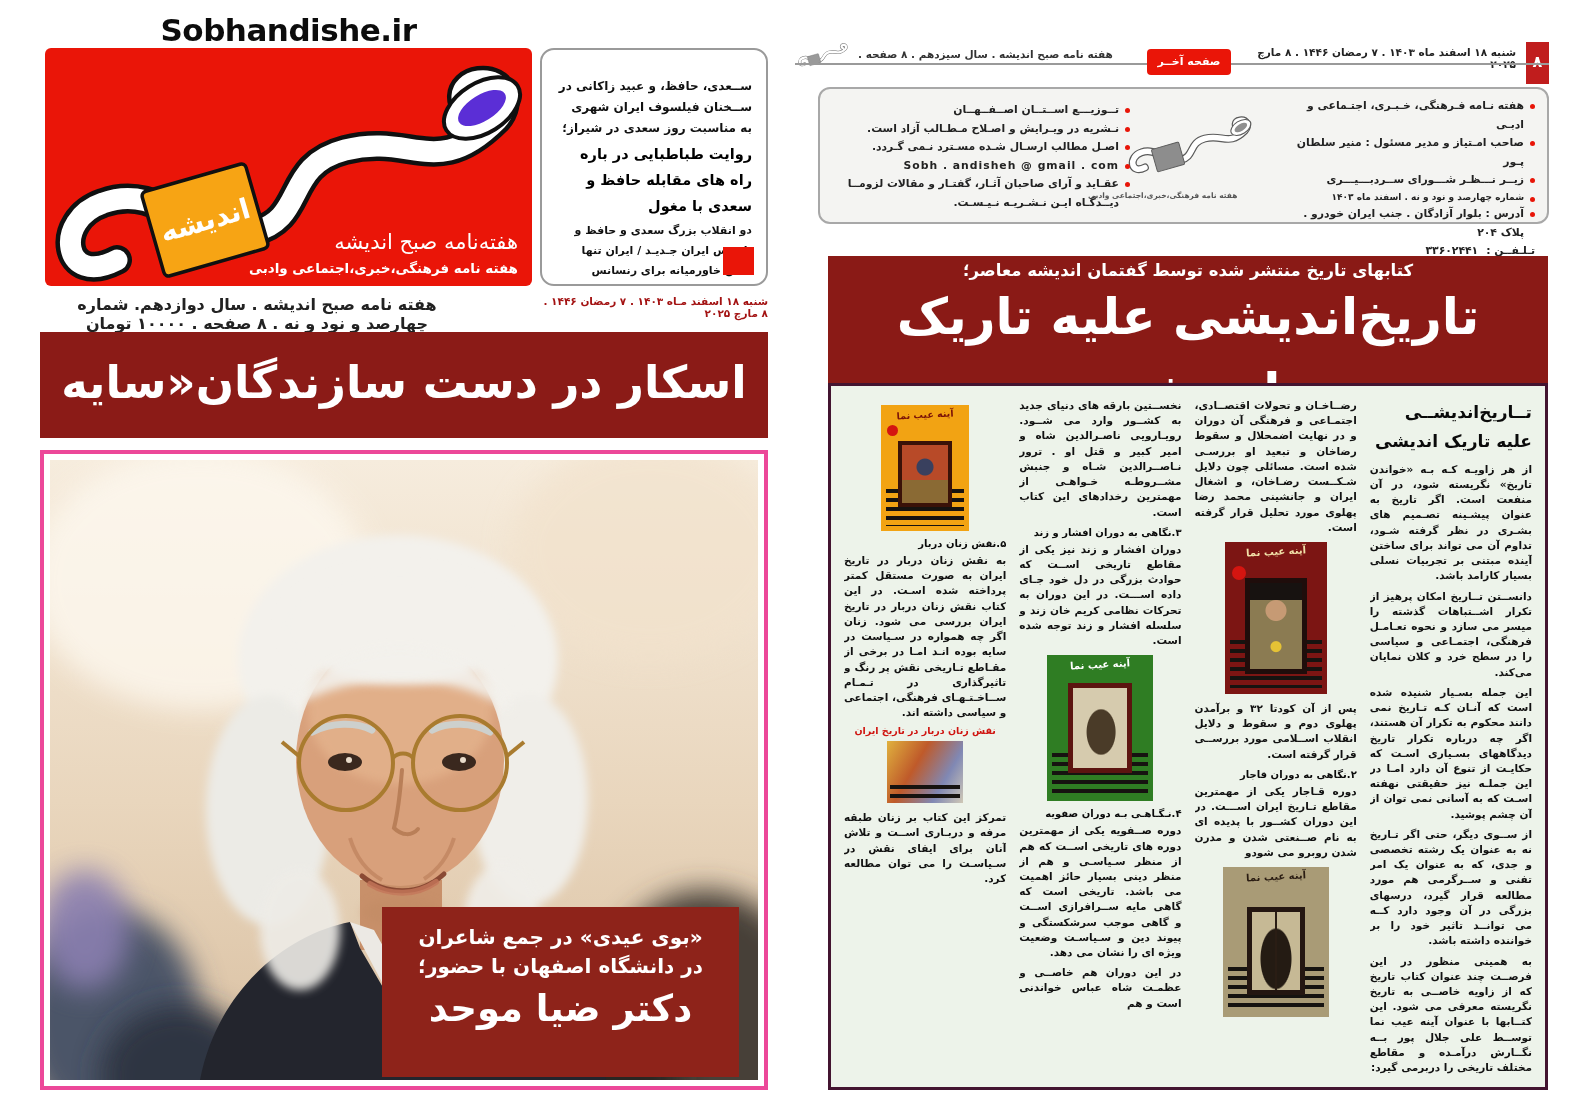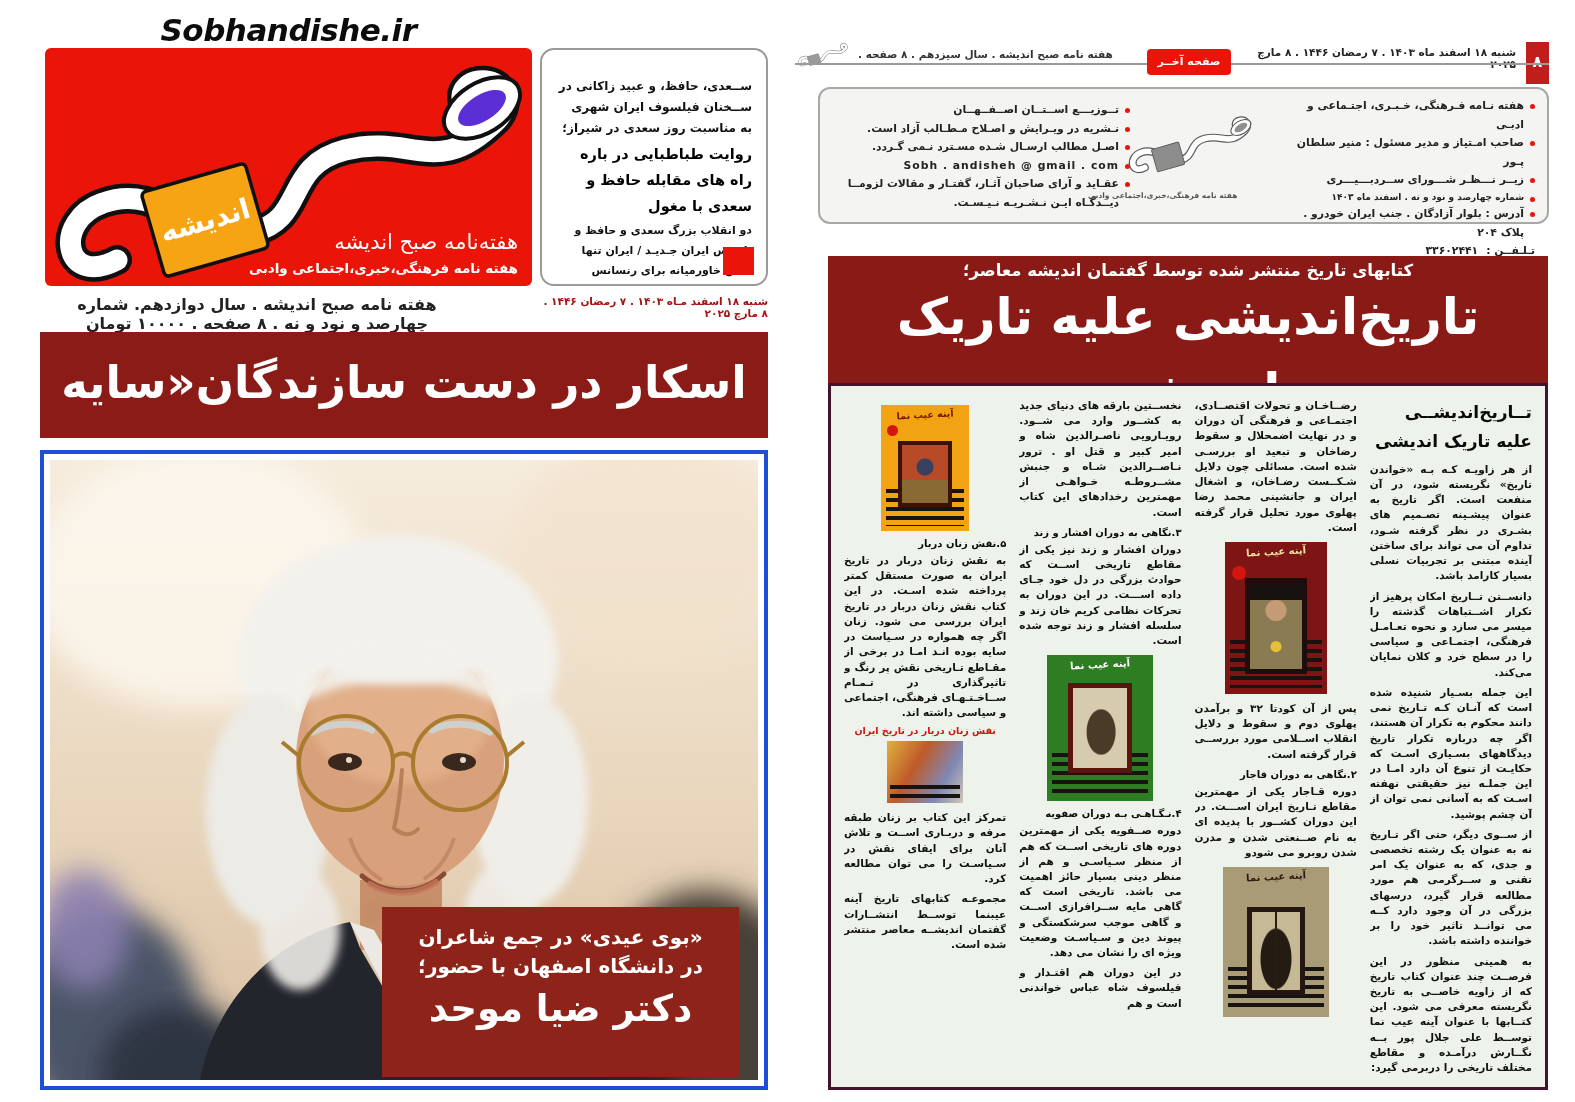--- a/index.html
+++ b/index.html
@@ -1,21 +1,21 @@
 <!DOCTYPE html>
 <html lang="fa"><head>
 <meta charset="utf-8">
 <style>
   * { margin:0; padding:0; box-sizing:border-box; }
   body { width:1575px; height:1102px; background:#fff; font-family:"DejaVu Sans", sans-serif; color:#1a1a1a; overflow:hidden; }
   .canvas { position:relative; width:1575px; height:1102px; background:#fff; }
 
   
   .site-title { position:absolute; top:12px; left:45px; width:487px; text-align:center;
-    font-size:31px; font-weight:800; letter-spacing:-0.5px; color:#0c0c0c;font-style:italic; }
+    font-size:31px; font-weight:800; letter-spacing:-0.5px; color:#0c0c0c; }
   .logo-box { position:absolute; top:48px; left:45px; width:487px; height:238px;
     background:#ea1508; border-radius:6px; overflow:hidden; }
   .logo-box svg { position:absolute; inset:0; width:100%; height:100%; }
   .mast-lines { position:absolute; right:14px; bottom:8px; text-align:right; direction:rtl; color:#fff; }
   .mast-lines .m1 { font-size:21px; font-weight:400; line-height:1.4; }
   .mast-lines .m2 { font-size:13.5px; font-weight:700; line-height:1.5; }
 
   .teaser { position:absolute; top:48px; left:540px; width:228px; height:238px; background:#fff;
     border:2px solid #9a9a9a; border-radius:14px; padding:26px 14px 2px; direction:rtl; text-align:right; }
   .teaser .kicker { font-size:12px; font-weight:700; line-height:1.75; color:#111; }
@@ -25,21 +25,21 @@
 
   .footer-line { position:absolute; top:295px; left:47px; width:420px; direction:rtl; text-align:center;
     font-size:16px; font-weight:700; color:#222; }
   .date-line-left { position:absolute; top:295px; left:540px; width:228px; direction:rtl; text-align:right;
     font-size:10.5px; font-weight:700; color:#a31212; }
 
   .band { position:absolute; top:332px; left:40px; width:728px; height:106px; background:#8b1b17;
     color:#fff; direction:rtl; text-align:center; font-size:45px; font-weight:900; line-height:102px; }
 
   .photo-frame { position:absolute; top:450px; left:40px; width:728px; height:640px;
-    border:4px solid #1d4ed8; background:#fff; padding:6px; }
+    border:4px solid #ec4899; background:#fff; padding:6px; }
   .photo-frame svg.photo { display:block; width:100%; height:100%; }
   .caption-box { position:absolute; right:25px; bottom:9px; width:357px; height:170px; background:#8e231a;
     color:#fff; direction:rtl; text-align:center; padding-top:16px; }
   .caption-box .c1, .caption-box .c2 { font-size:20px; font-weight:700; line-height:1.45; }
   .caption-box .cname { font-size:37px; font-weight:900; margin-top:6px; }
 
   
   .hdr-issue-logo { position:absolute; top:36px; left:797px; width:52px; height:36px; }
   .hdr-issue-text { position:absolute; top:48px; left:858px; width:260px; direction:rtl; text-align:left;
     font-size:10.5px; font-weight:700; color:#333; }
@@ -350,34 +350,33 @@
       <p>نخســتین بارقه های دنیای جدید به کشــور وارد می شــود. رویـارویی ناصـرالدین شاه و امیر کبیر و قتل او . ترور نـاصــرالدین شـاه و جنبش مشــروطـه خـواهـی از مهمترین رخدادهای این کتاب است.</p>
       <div class="sec-head">۳.نگاهی به دوران افشار و زند</div>
       <p>دوران افشار و زند نیز یکی از مقاطع تاریخی اســت که حوادث بزرگی در دل خود جـای داده اســـت. در این دوران به تحرکات نظامی کریم خان زند و سلسله افشار و زند توجه شده است.</p>
       <div class="book book-green">
         <div class="bstripes"></div>
         <div class="bframe"></div>
         <div class="btitle">آینه عیب نما</div>
       </div>
       <div class="sec-head">۴.نـگـاهـی بـه دوران صفویه</div>
       <p>دوره صــفویه یکی از مهمترین دوره های تاریخی اســت که هم از منظر سـیاسـی و هم از منظر دینی بسیار حائز اهمیت می باشد. تاریخی است که گاهی مایه ســرافرازی اســت و گاهی موجب سرشکستگی و پیوند دین و سـیاسـت وضعیت ویژه ای را نشان می دهد.</p>
-      <p>در این دوران هم اقتـدار و فیلسوف شاه عباس خواندنی است و هم</p>
+      <p>در این دوران هم خاصــی و عظمـت شاه عباس خواندنی است و هم</p>
     </div>
 
     <div class="col">
       <div class="book book-orange">
         <div class="bstripes"></div>
         <div class="bframe"></div>
         <div class="bdot"></div>
         <div class="btitle">آینه عیب نما</div>
       </div>
       <div class="sec-head">۵.نقش زنان دربار</div>
       <p>به نقش زنان دربار در تاریخ ایران به صورت مستقل کمتر پرداخته شده اسـت. در این کتاب نقش زنان دربار در تاریخ ایران بررسی می شود. زنان اگر چه همواره در سـیاست در سایه بوده انـد امـا در برخی از مقـاطع تـاریخی نقش پر رنگ و تاثیرگذاری در تـمـام ســاخـتـهـای فرهنگی، اجتماعی و سیاسی داشته اند.</p>
       <div class="women-title">نقش زنان دربار در تاریخ ایران</div>
       <div class="book book-women">
         <div class="bstripes"></div>
       </div>
       <p>تمرکز این کتاب بر زنان طبقه مرفه و دربـاری اســت و تلاش آنان برای ایفای نقش در سـیاسـت را می توان مطالعه کرد.</p>
-      <p>مجموعـه کتابهای تاریخ آینه عیبنما توســط انتشــارات گفتمان اندیشــه معاصر منتشر شده است.</p>
     </div>
 
   </div>
 </div>
 
 </body></html>

